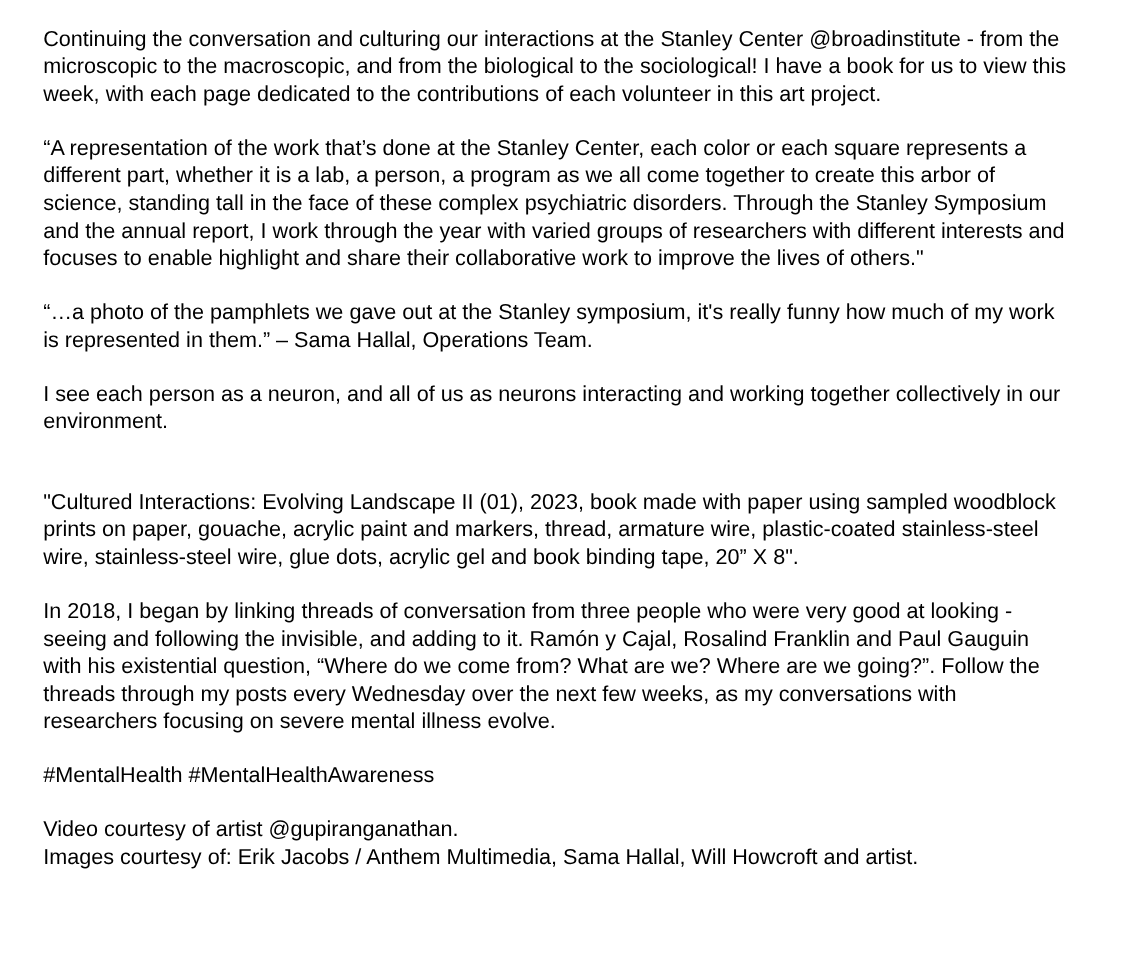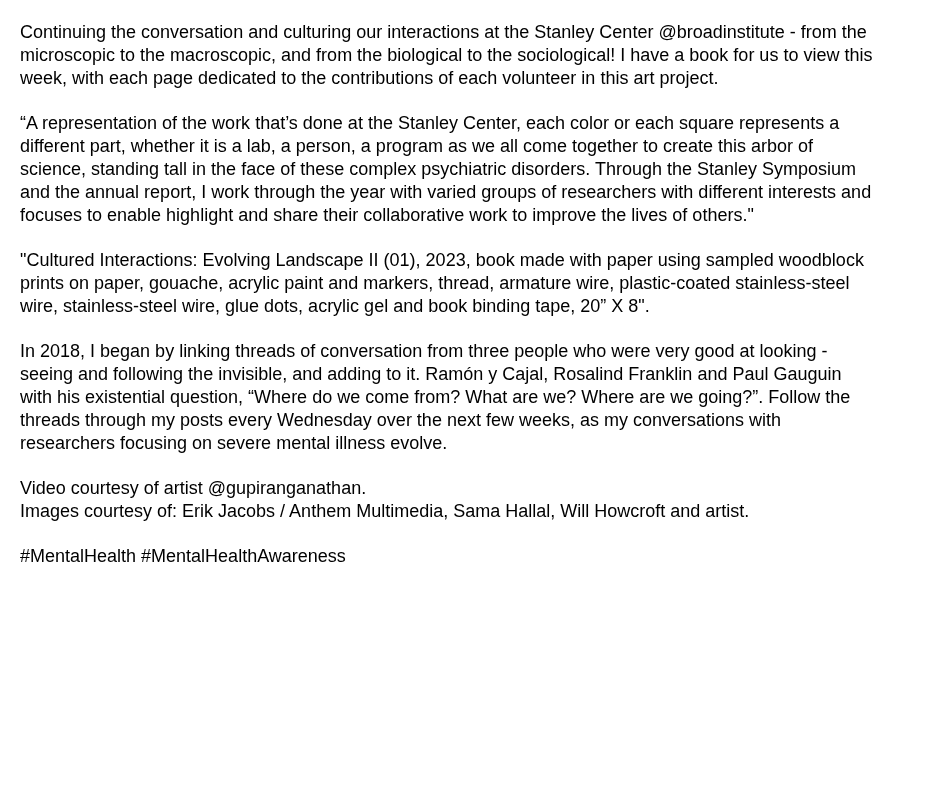--- a/index.html
+++ b/index.html
@@ -16,43 +16,47 @@
     box-sizing: border-box;
     width: 939px;
     padding: 21px 14px 0 20px;
     font-family: "Liberation Sans", sans-serif;
     font-size: 18px;
     line-height: 23px;
     color: #000000;
     letter-spacing: 0;
   }
   .post p {
-    margin: 0 0 22px 0;
+    margin: 0 0 22px 16px;
     white-space: pre;
   }
   .post p.gap-after {
     margin-bottom: 44px;
   }
 </style>
 </head>
 <body>
 
 <div class="post">
   <p>Continuing the conversation and culturing our interactions at the Stanley Center @broadinstitute - from the
 microscopic to the macroscopic, and from the biological to the sociological! I have a book for us to view this
 week, with each page dedicated to the contributions of each volunteer in this art project.</p>
   <p>“A representation of the work that’s done at the Stanley Center, each color or each square represents a
 different part, whether it is a lab, a person, a program as we all come together to create this arbor of
 science, standing tall in the face of these complex psychiatric disorders. Through the Stanley Symposium
 and the annual report, I work through the year with varied groups of researchers with different interests and
 focuses to enable highlight and share their collaborative work to improve the lives of others."</p>
+  <p>“…a photo of the pamphlets we gave out at the Stanley symposium, it's really funny how much of my work
+is represented in them.” – Sama Hallal, Operations Team.</p>
+  <p class="gap-after">I see each person as a neuron, and all of us as neurons interacting and working together collectively in our
+environment.</p>
   <p>"Cultured Interactions: Evolving Landscape II (01), 2023, book made with paper using sampled woodblock
 prints on paper, gouache, acrylic paint and markers, thread, armature wire, plastic-coated stainless-steel
 wire, stainless-steel wire, glue dots, acrylic gel and book binding tape, 20” X 8".</p>
   <p>In 2018, I began by linking threads of conversation from three people who were very good at looking -
 seeing and following the invisible, and adding to it. Ramón y Cajal, Rosalind Franklin and Paul Gauguin
 with his existential question, “Where do we come from? What are we? Where are we going?”. Follow the
 threads through my posts every Wednesday over the next few weeks, as my conversations with
 researchers focusing on severe mental illness evolve.</p>
+  <p>#MentalHealth #MentalHealthAwareness</p>
   <p>Video courtesy of artist @gupiranganathan.
 Images courtesy of: Erik Jacobs / Anthem Multimedia, Sama Hallal, Will Howcroft and artist.</p>
-  <p>#MentalHealth #MentalHealthAwareness</p>
 </div>
 
 </body></html>

